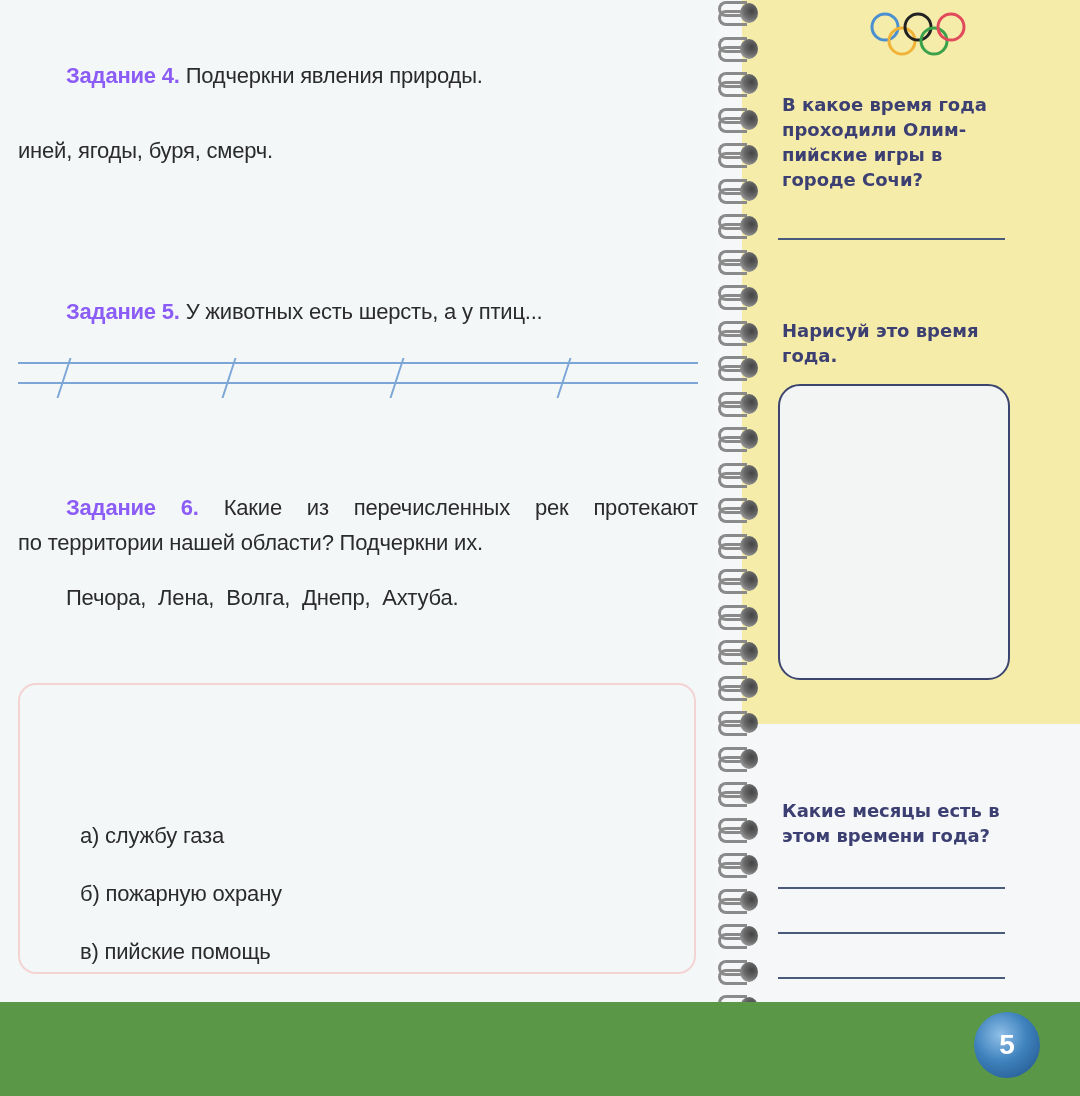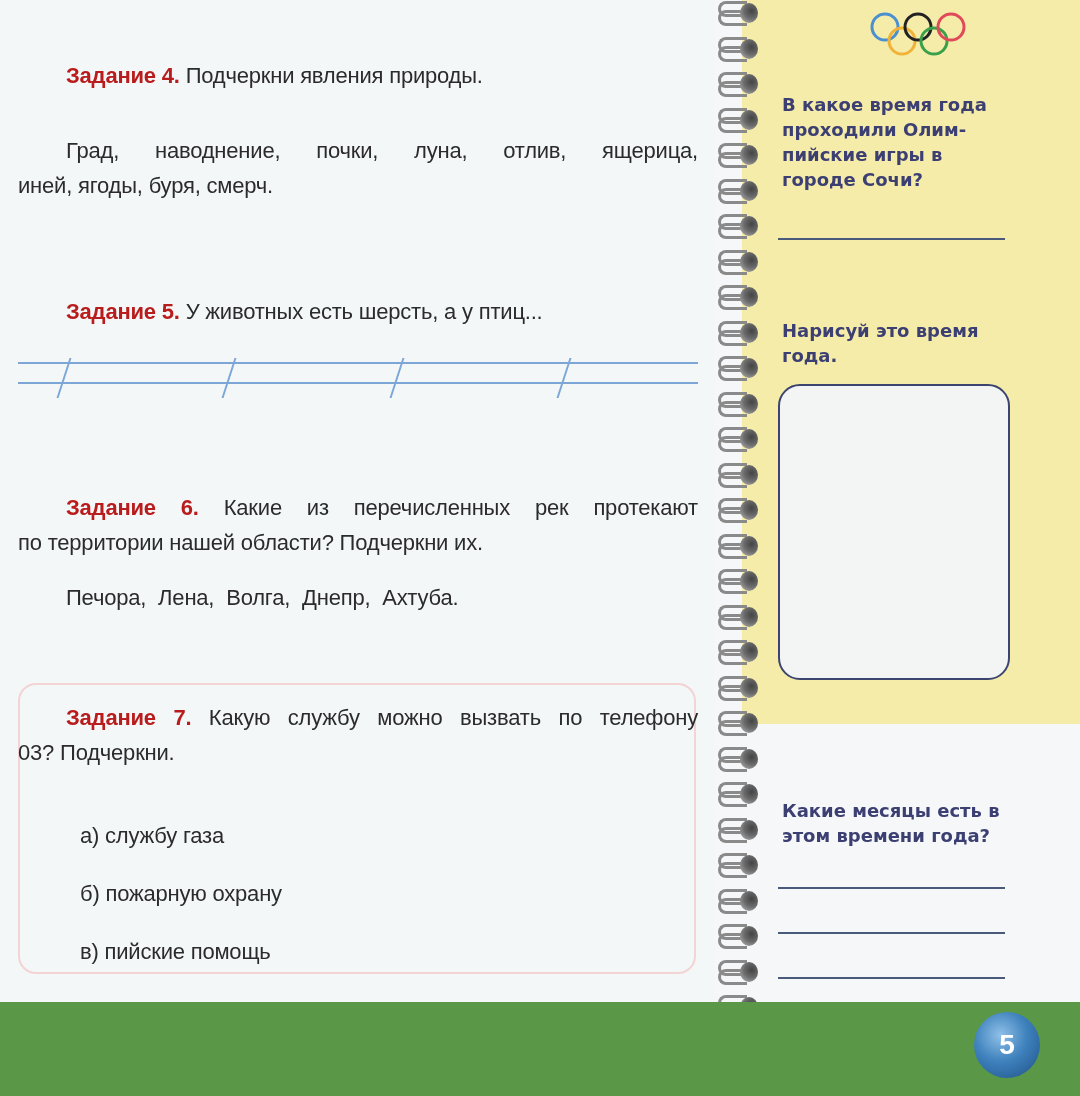--- a/index.html
+++ b/index.html
@@ -6,21 +6,21 @@
   body {
     width: 1080px; height: 1096px; position: relative; overflow: hidden;
     background: #f5f7f8;
     font-family: "Liberation Sans", sans-serif;
   }
   .left-page {
     position: absolute; left: 0; top: 0; width: 715px; height: 1000px;
     background: #f4f7f8;
   }
   .task { position: absolute; left: 18px; width: 680px; font-size: 22px; line-height: 35px; color: #2b2b2b; letter-spacing: -0.2px; }
-  .task .label { color: #b91c1c; font-weight: bold; }
+  .task .label { color: #8b5cf6; font-weight: bold; }
   .para { text-indent: 48px; text-align: justify; margin: 0; }
   .para.justify-last { text-align-last: justify; }
   .indent-line { padding-left: 48px; margin: 14px; }
   .answer-lines { position: absolute; left: 18px; top: 358px; width: 680px; height: 40px; }
   .answer-lines .ln { position: absolute; left: 0; right: 0; height: 2px; background: #7ba6d6; }
   .answer-lines .slash { position: absolute; width: 2px; height: 40px; background: #7ba6d6; transform: skewX(-18deg); top: 0; }
   .ghost-box {
     position: absolute; left: 18px; top: 683px; width: 674px; height: 287px;
     border: 2px solid #f3d3d3; border-radius: 18px;
   }
@@ -62,21 +62,20 @@
 </style>
 </head>
 <body>
 
 <div class="left-page">
 
   <div class="task" style="top:58px;">
     <p class="para"><span class="label">Задание 4.</span><span> Подчеркни явления природы.</span></p>
   </div>
   <div class="task" style="top:133px;">
-    <p class="para justify-last">Град, наводнение, почки, луна, отлив, ящерица,</p>
     <p style="margin:0;">иней, ягоды, буря, смерч.</p>
   </div>
 
   <div class="task" style="top:294px;">
     <p class="para"><span class="label">Задание 5.</span><span> У животных есть шерсть, а у птиц...</span></p>
   </div>
   <div class="answer-lines">
     <div class="ln" style="top:4px;"></div>
     <div class="ln" style="top:24px;"></div>
     <div class="slash" style="left:45px;"></div>
@@ -88,24 +87,20 @@
   <div class="task" style="top:490px;">
     <p class="para justify-last"><span class="label">Задание 6.</span><span> Какие из перечисленных рек протекают</span></p>
     <p style="margin:0;">по территории нашей области? Подчеркни их.</p>
   </div>
   <div class="task" style="top:580px;">
     <p class="para" style="word-spacing:6px;">Печора, Лена, Волга, Днепр, Ахтуба.</p>
   </div>
 
   <div class="ghost-box"></div>
 
-  <div class="task" style="top:700px;">
-    <p class="para justify-last"><span class="label">Задание 7.</span><span> Какую службу можно вызвать по телефону</span></p>
-    <p style="margin:0;">03? Подчеркни.</p>
-  </div>
   <div class="task" style="top:800px; line-height:44px;">
     <p class="indent-line">а) службу газа</p>
     <p class="indent-line">б) пожарную охрану</p>
     <p class="indent-line">в) пийские помощь</p>
   </div>
 </div>
 
 <div class="right-page">
   <svg class="rings" viewBox="0 0 100 52">
     <circle cx="17" cy="17" r="13" fill="none" stroke="#4a8fd0" stroke-width="3"></circle>

